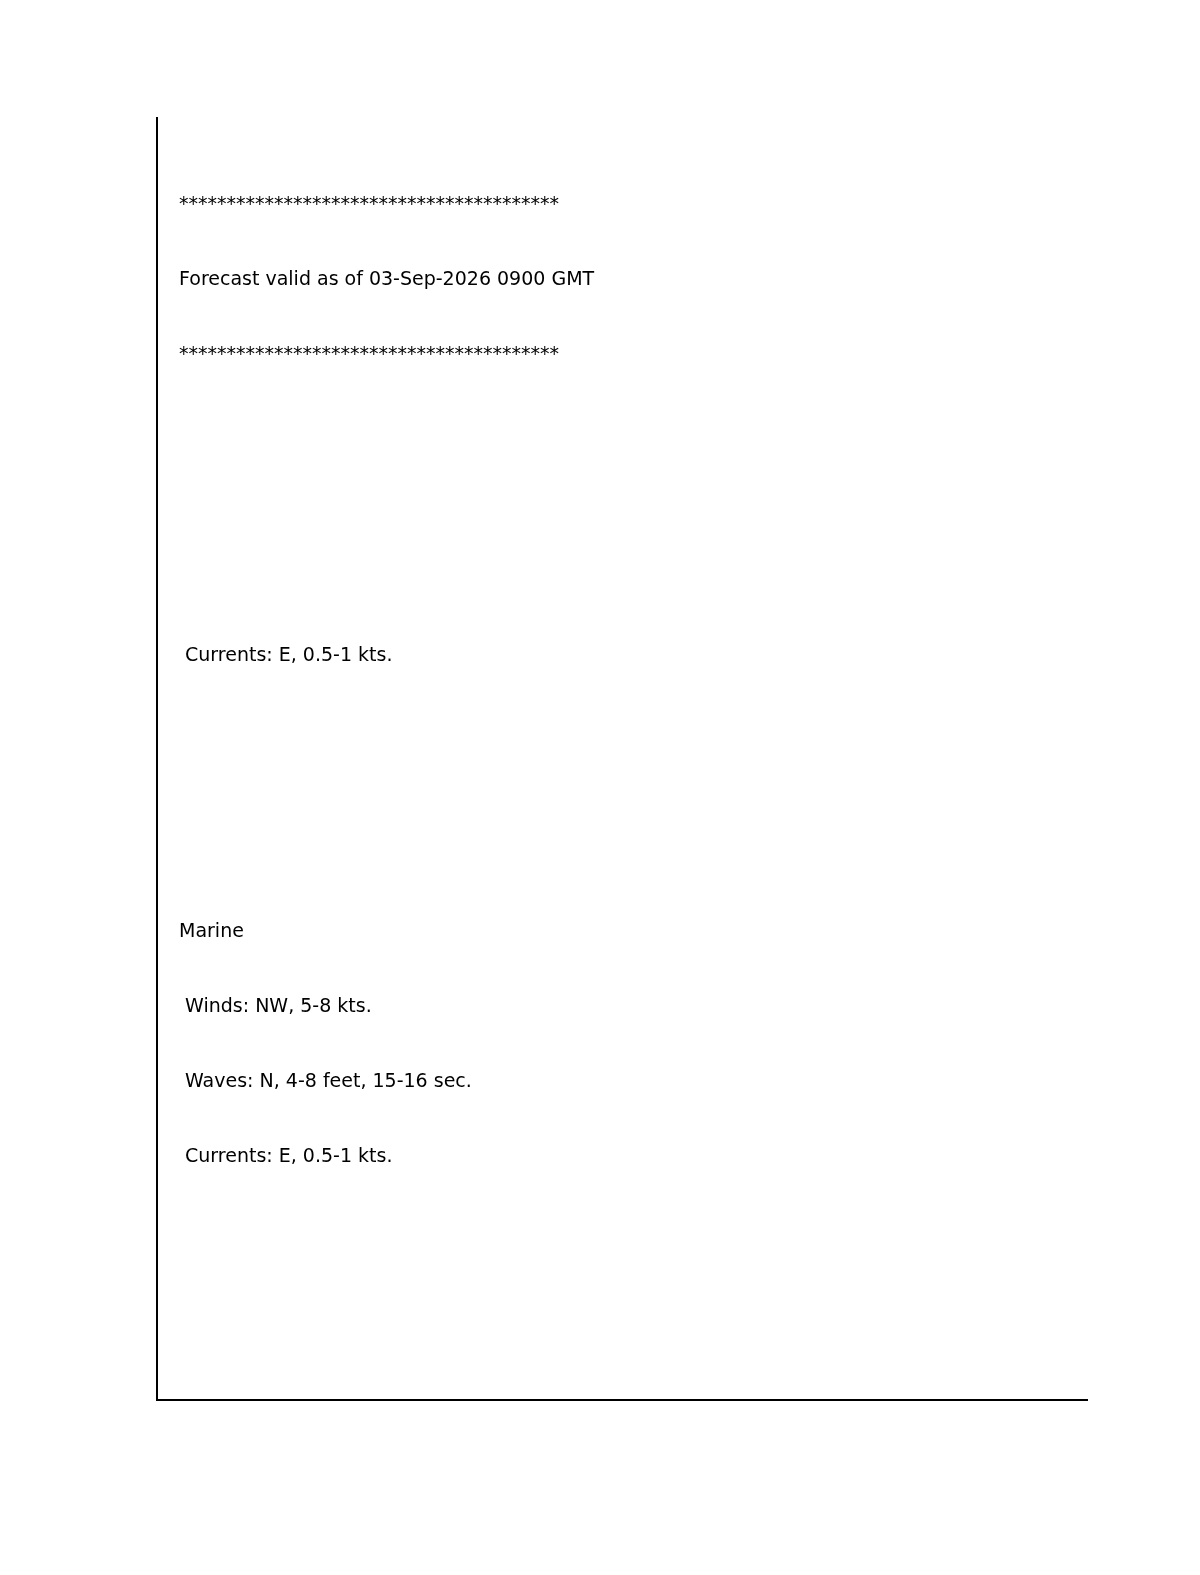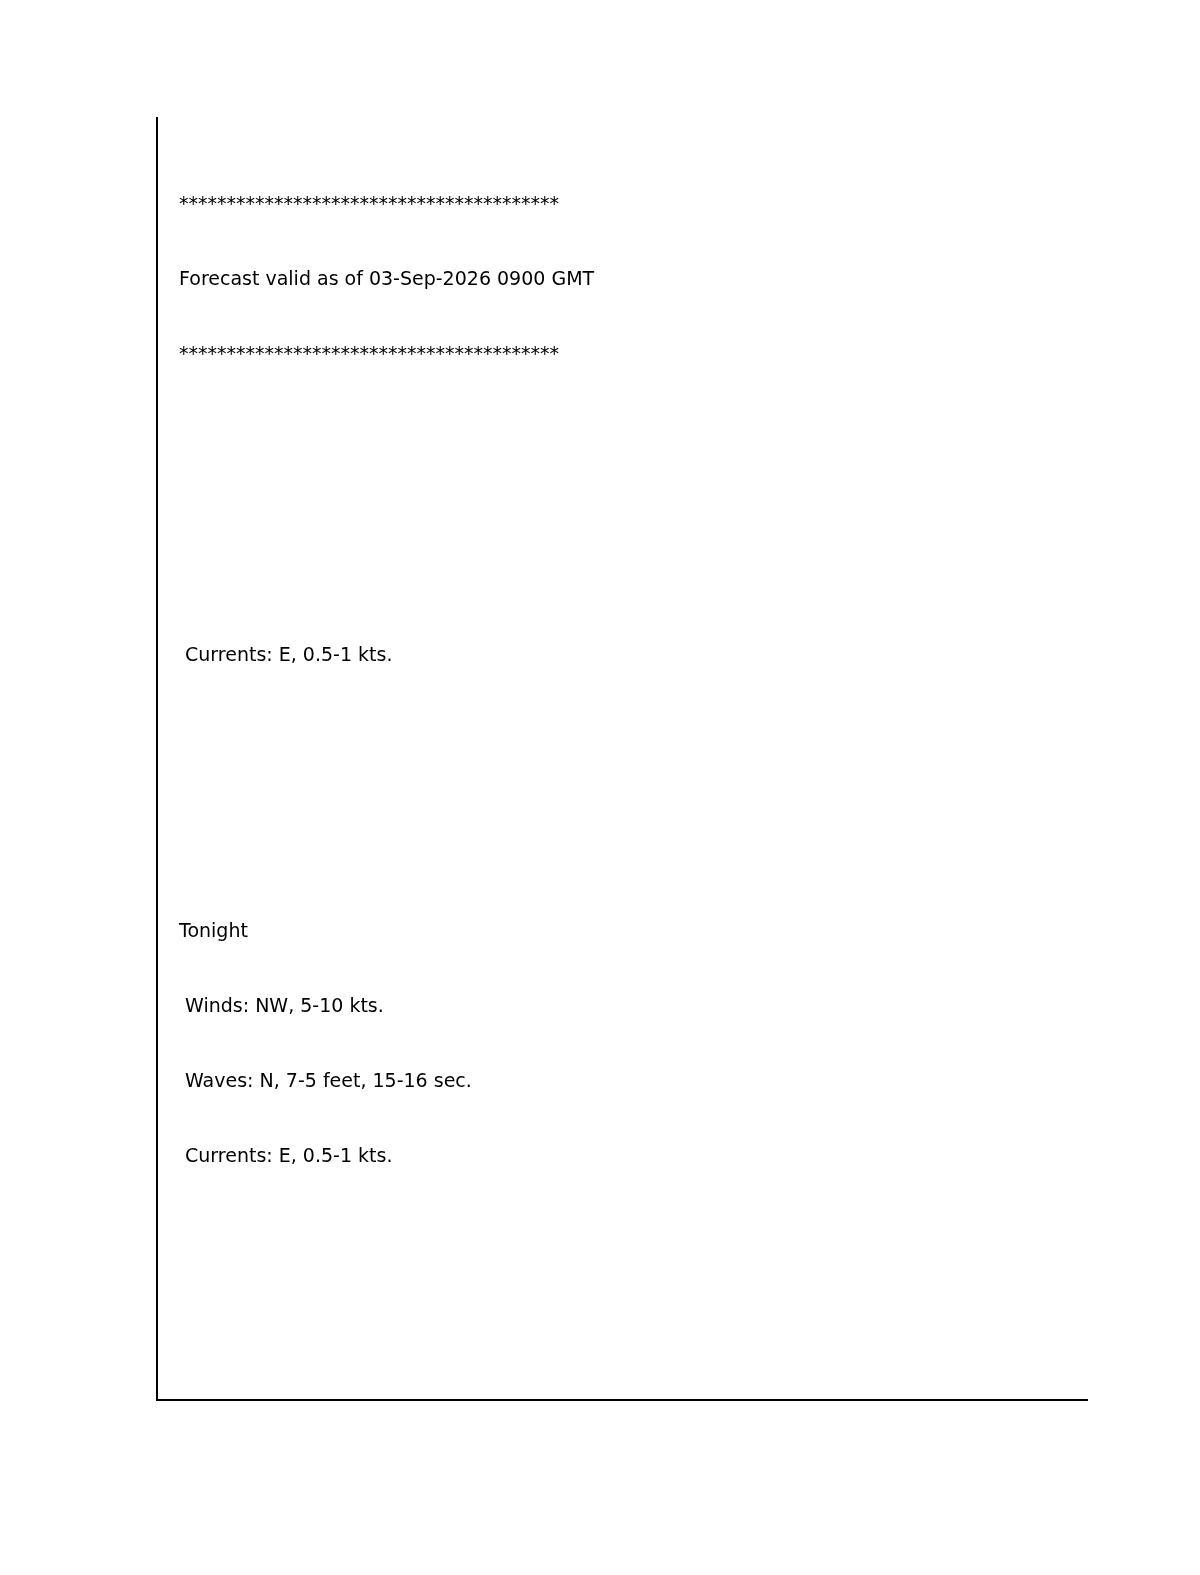--- a/index.html
+++ b/index.html
@@ -64,23 +64,23 @@
     <div class="line">****************************************</div>
     <div class="blank"></div>
 
     <div class="section">
       <div class="blank"></div>
       <div class="line"> Currents: E, 0.5-1 kts.</div>
     </div>
 
     <div class="section">
       <div class="blank"></div>
-      <div class="line">Tonight</div>
-      <div class="line"> Winds: NW, 5-10 kts.</div>
-      <div class="line"> Waves: N, 7-5 feet, 15-16 sec.</div>
+      <div class="line">Marine</div>
+      <div class="line"> Winds: NW, 5-8 kts.</div>
+      <div class="line"> Waves: N, 4-8 feet, 15-16 sec.</div>
       <div class="line"> Currents: E, 0.5-1 kts.</div>
     </div>
 
     
 
     
 
     
 
     

